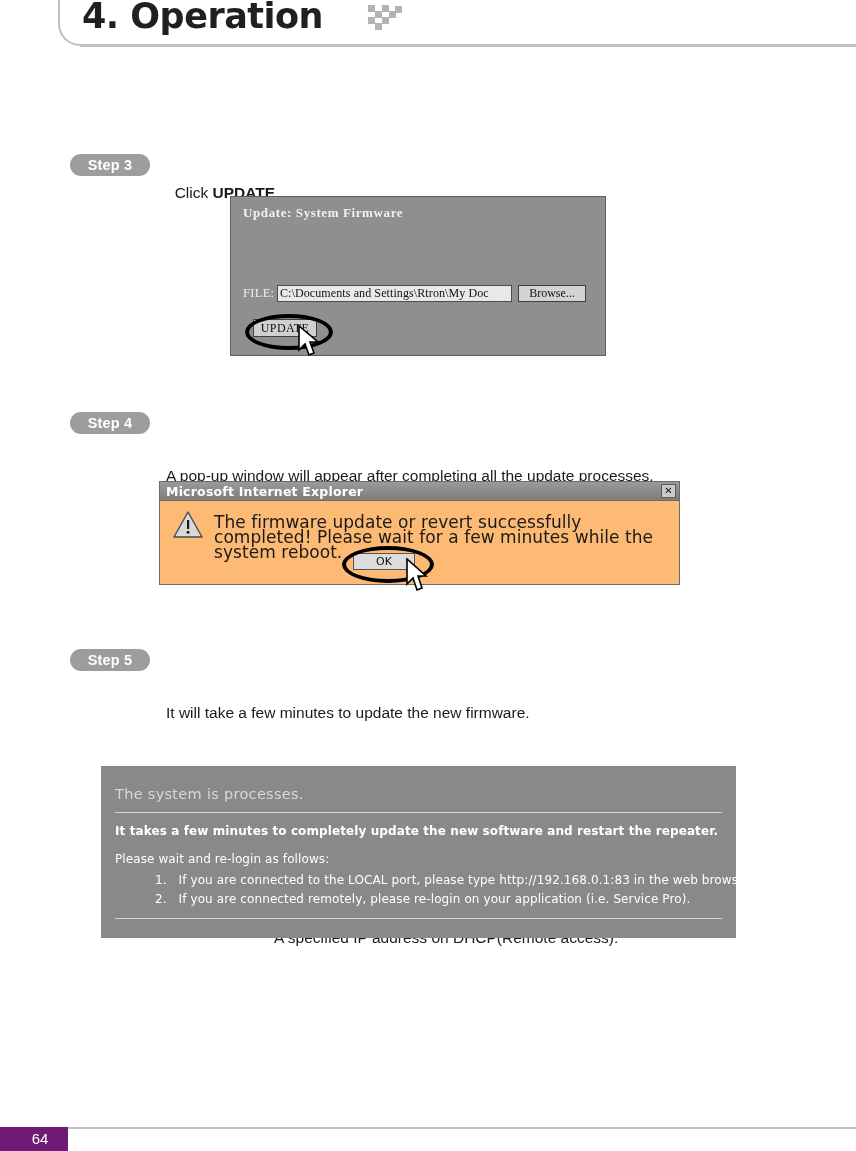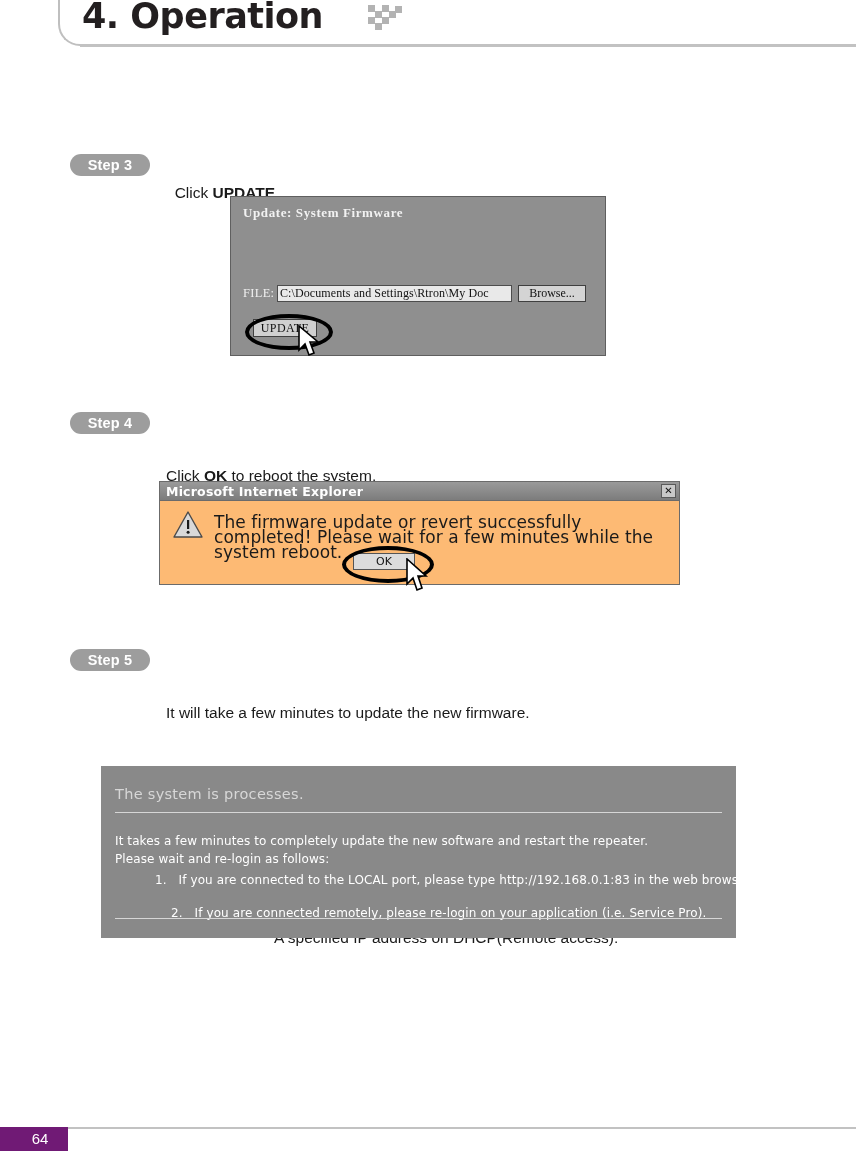--- a/index.html
+++ b/index.html
@@ -356,20 +356,21 @@
   <div class="fw-update-btn">UPDATE</div>
   <div class="ink-oval" style="left:14px; top:117px; width:80px; height:28px;"></div>
 
   <svg class="cursor-arrow" style="left:66px; top:128px;" width="26" height="34" viewBox="0 0 26 34">
     <polygon points="2,1 2,25 8,19 12,30 17,28 13,17 21,17" fill="#ffffff" stroke="#000000" stroke-width="1.6"></polygon>
   </svg>
 </div>
 
 <div class="step-badge" style="left:70px; top:412px;">Step 4</div>
 <div class="step-text" style="left:166px; top:413px;">
+  <div>A pop-up window will appear after completing all the update processes.</div>
   <div><span>Click </span><b>OK</b><span> to reboot the system.</span></div>
 </div>
 
 <div class="ie-dialog">
   <div class="ie-titlebar">
     <span class="ie-title">Microsoft Internet Explorer</span>
     <span class="ie-close">✕</span>
   </div>
 
   <svg class="ie-warn-icon" viewBox="0 0 32 29">
@@ -393,30 +394,30 @@
   <div>It will take a few minutes to update the new firmware.</div>
   <div>If the system reboots, go to the login page and login again.</div>
   <div>* Login page: http://192.168.0.1:83 (Local access)</div>
   <div style="padding-left:108px;">A specified IP address on DHCP(Remote access).</div>
 </div>
 
 <div class="restart-panel">
   <div class="rp-heading">The system is processes.</div>
   <div class="rp-rule" style="left:14px; top:46px; width:607px;"></div>
 
-  <div class="rp-line" style="left:14px; top:68px;">It takes a few minutes to completely update the new software and restart the repeater.</div>
+  <div class="rp-line" style="left:14px; top:58px;font-weight:bold;">It takes a few minutes to completely update the new software and restart the repeater.</div>
 
   <div class="rp-line" style="left:14px; top:86px;">Please wait and re-login as follows:</div>
 
   <div class="rp-line" style="left:54px; top:107px;">
     <span>1.</span>
     <span style="display:inline-block;width:8px;"></span><span>If you are connected to the LOCAL port, please type </span><span class="rp-link">http://192.168.0.1:83</span><span> in the web browser.</span>
   </div>
 
-  <div class="rp-line" style="left:54px; top:140px;margin-left:16px;">
+  <div class="rp-line" style="left:54px; top:126px;">
     <span>2.</span>
     <span style="display:inline-block;width:8px;"></span><span>If you are connected remotely, please re-login on your application (i.e. Service Pro).</span>
   </div>
 
   <div class="rp-rule" style="left:14px; top:152px; width:607px;"></div>
 </div>
 
 <div class="footer-rule"></div>
 <div class="page-box">64</div>
 

